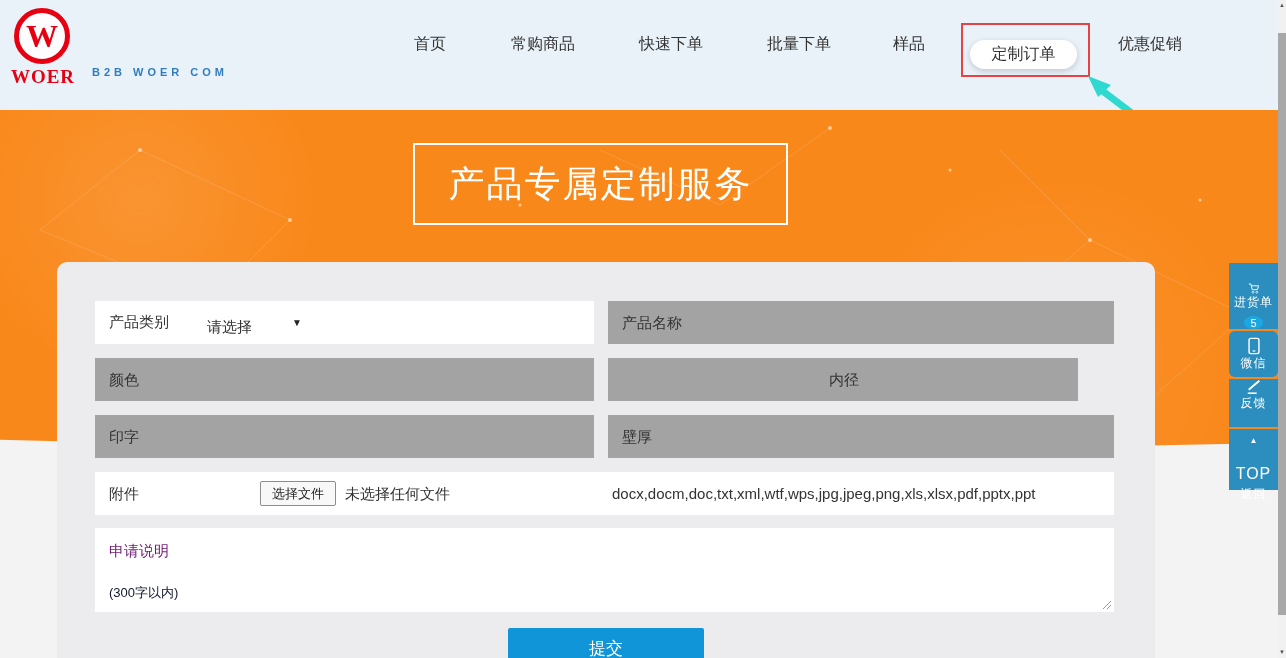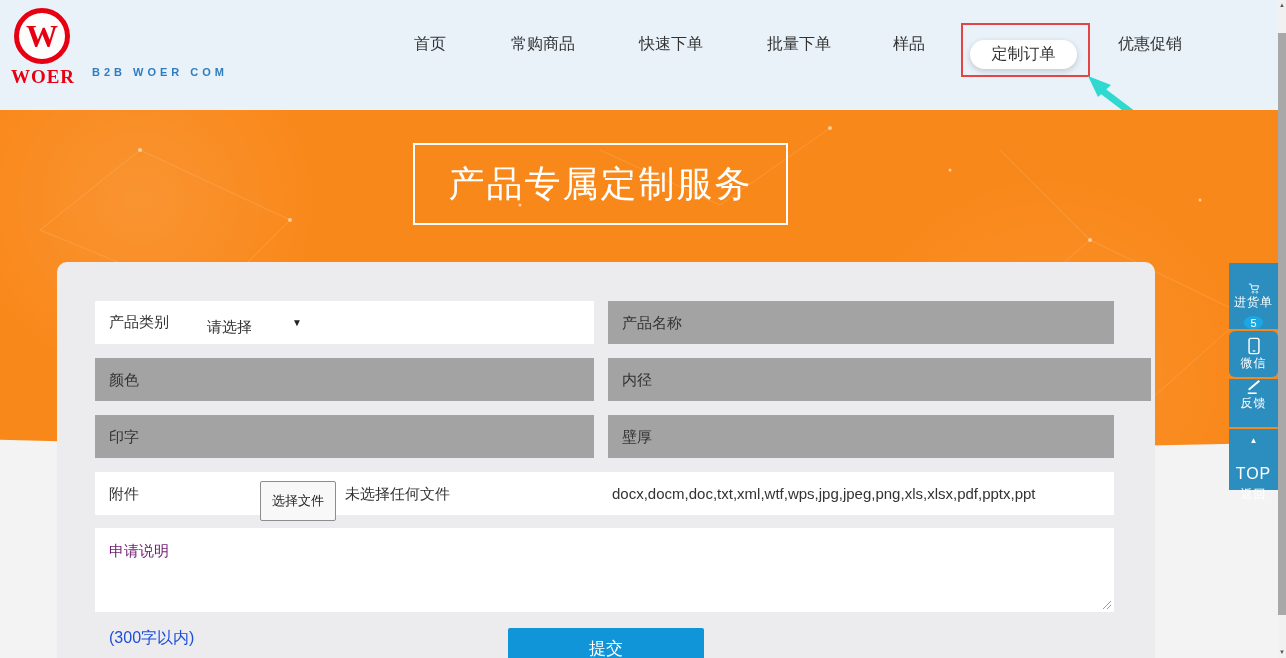--- a/index.html
+++ b/index.html
@@ -41,29 +41,29 @@
   .fbox { position:absolute; background:#ffffff; height:43px; }
   .field-input { border:0; outline:none; background:#a3a3a3; font-family:"Liberation Sans", sans-serif;
                  font-size:15px; color:#333; padding:0 12px 0 14px; }
   .field-input::placeholder { color:#333; opacity:1; }
   .select-row { display:flex; align-items:center; cursor:pointer; }
   .select-label { font-size:15px; color:#333; margin-left:14px; }
   .select-value { font-size:15px; color:#333; margin-left:38px;margin-top:9px; }
   .select-caret { font-size:10px; color:#222; margin-left:40px; }
 
   .attach-label { position:absolute; left:14px; top:0; line-height:43px; font-size:15px; color:#333; }
-  .file-btn { position:absolute; left:165px; top:9px; height:40px; padding:0 11px; background:#f8f8f8;
+  .file-btn { position:absolute; left:165px; top:9px; height:25px; padding:0 11px; background:#f8f8f8;
               border:1px solid #8d8d8d; border-radius:2px; font-size:13px; color:#222; cursor:pointer;
               font-family:"Liberation Sans", sans-serif; }
   .file-status { position:absolute; left:250px; top:0; line-height:43px; font-size:15px; color:#333; }
   .file-types { position:absolute; left:517px; top:0; line-height:43px; font-size:15px; color:#333; }
 
   .desc-box { position:absolute; left:38px; top:266px; width:1019px; height:84px; background:#fff; cursor:text; }
   .desc-line1 { position:absolute; left:14px; top:14px; font-size:15px; color:#701a75; }
-  .desc-line2 { position:absolute; left:14px; top:56px; font-size:16px; color:#1d4ed8;margin-top:44px; }
+  .desc-line2 { position:absolute; left:14px; top:56px; font-size:13px; color:#0f172a; }
   .resize-handle { position:absolute; right:2px; bottom:2px; }
 
   .submit-btn { position:absolute; left:451px; top:366px; width:196px; height:40px; background:#1095d9; border:0;
                 color:#fff; font-size:17px; font-family:"Liberation Sans", sans-serif; cursor:pointer; border-radius:2px; }
 
   
   .tbar-btn { position:absolute; left:1229px; width:49px; background:#2b8ebf; color:#fff; display:flex;
               flex-direction:column; align-items:center; cursor:pointer; }
   .tbar-label { font-size:12px; letter-spacing:1px; }
   .badge { width:19px; height:19px; margin-top:5px; border-radius:50%; background:#1ba7e2; color:#fff;
@@ -138,21 +138,21 @@
   <main class="card">
 
     <div class="fbox select-row" style="left:38px; top:39px; width:499px;">
       <span class="select-label">产品类别</span>
       <span class="select-value">请选择</span>
       <span class="select-caret">▼</span>
     </div>
     <input class="fbox field-input" style="left: 551px; top: 39px; width: 506px;" placeholder="产品名称">
 
     <input class="fbox field-input" style="left: 38px; top: 96px; width: 499px;" placeholder="颜色">
-    <input class="fbox field-input" style="left: 551px; top: 96px; width: 543px;" placeholder="内径">
+    <input class="fbox field-input" style="left: 551px; top: 96px; width: 470px; text-align: center;" placeholder="内径">
 
     <input class="fbox field-input" style="left: 38px; top: 153px; width: 499px;" placeholder="印字">
     <input class="fbox field-input" style="left: 551px; top: 153px; width: 506px;" placeholder="壁厚">
 
     <div class="fbox" style="left:38px; top:210px; width:1019px;">
       <span class="attach-label">附件</span>
       <button class="file-btn">选择文件</button>
       <span class="file-status">未选择任何文件</span>
       <span class="file-types">docx,docm,doc,txt,xml,wtf,wps,jpg,jpeg,png,xls,xlsx,pdf,pptx,ppt</span>
     </div>

